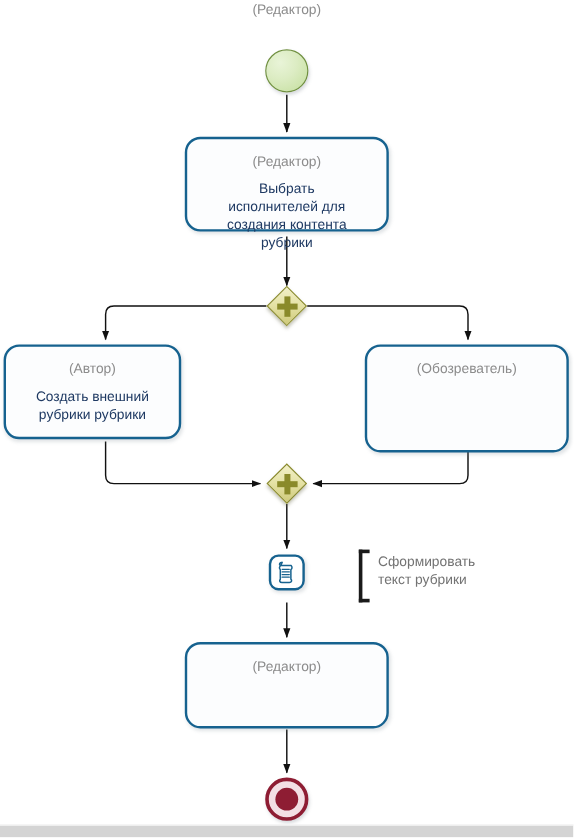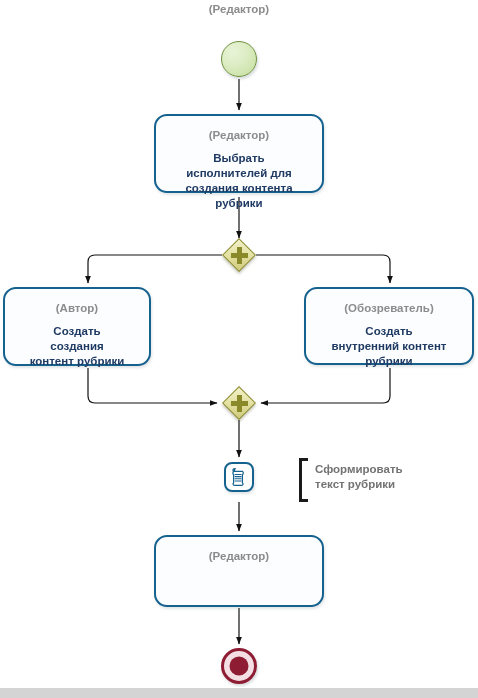--- a/index.html
+++ b/index.html
@@ -9,21 +9,20 @@
   }
   body {
     font-family: "Liberation Sans", sans-serif;
   }
   #canvas {
     position: relative;
     width: 478px;
     height: 698px;
     background: #ffffff;
     overflow: hidden;
-    font-weight: bold;
   }
   
   #connectors {
     position: absolute;
     left: 0;
     top: 0;
     width: 478px;
     height: 698px;
     pointer-events: none;
   }
@@ -229,26 +228,25 @@
   </div>
 
   <div class="gateway" style="left:222px; top:238px;">
     <div class="diamond"></div>
     <div class="plus-h"></div>
     <div class="plus-v"></div>
   </div>
 
   <div class="task" style="left:3px; top:287px; width:148px; height:79px;">
     <span class="role">(Автор)</span>
-    <span class="title">Создать создания контент рубрики</span>
-  </div>
-
-  <div class="task" style="left:304px; top:287px; width:170px; height:78px;">
+    <span class="title">Создать внешний рубрики рубрики</span>
+  </div>
+
+  <div class="task" style="left:304px; top:287px; width:170px; height:90px;">
     <span class="role">(Обозреватель)</span>
-    <span class="title">Создать внутренний контент рубрики</span>
   </div>
 
   <div class="gateway" style="left:222px; top:386px;">
     <div class="diamond"></div>
     <div class="plus-h"></div>
     <div class="plus-v"></div>
   </div>
 
   <div class="script-task" style="left:224px; top:462px;">
     <svg width="18" height="20" viewBox="0 0 18 20">

